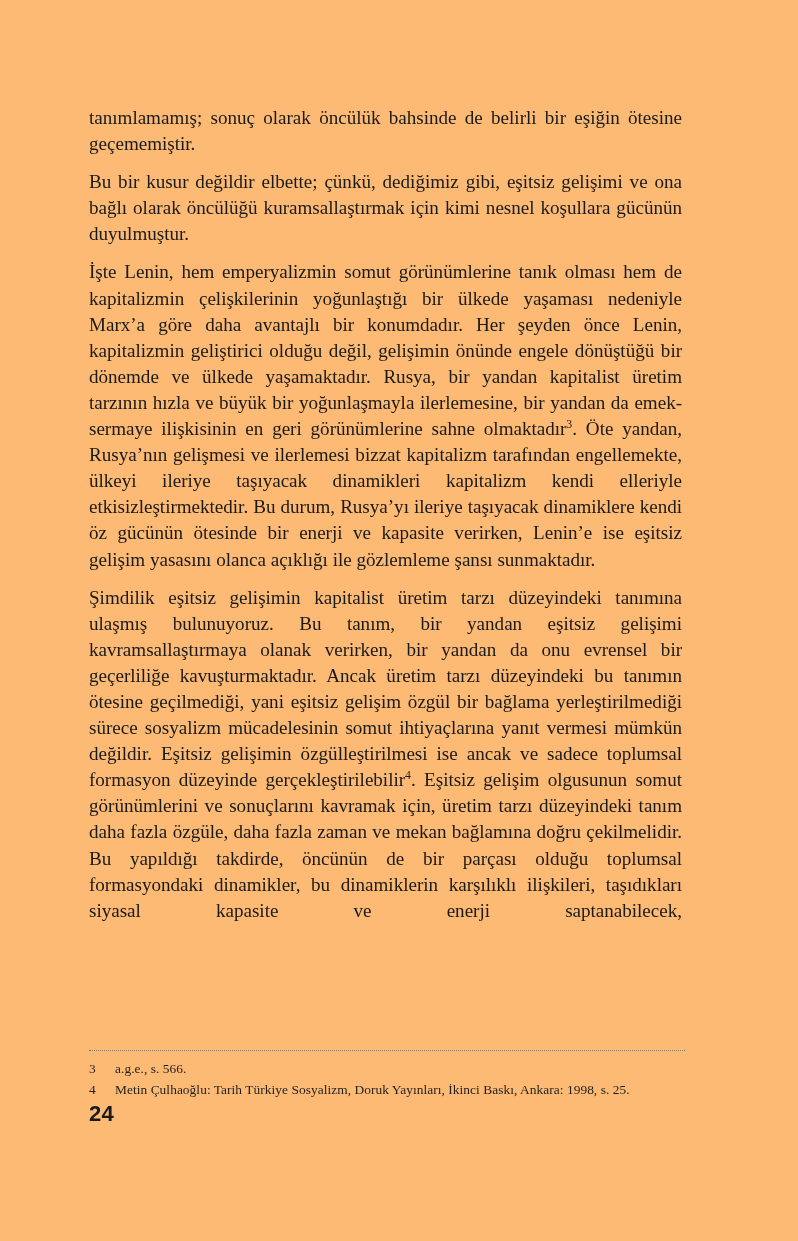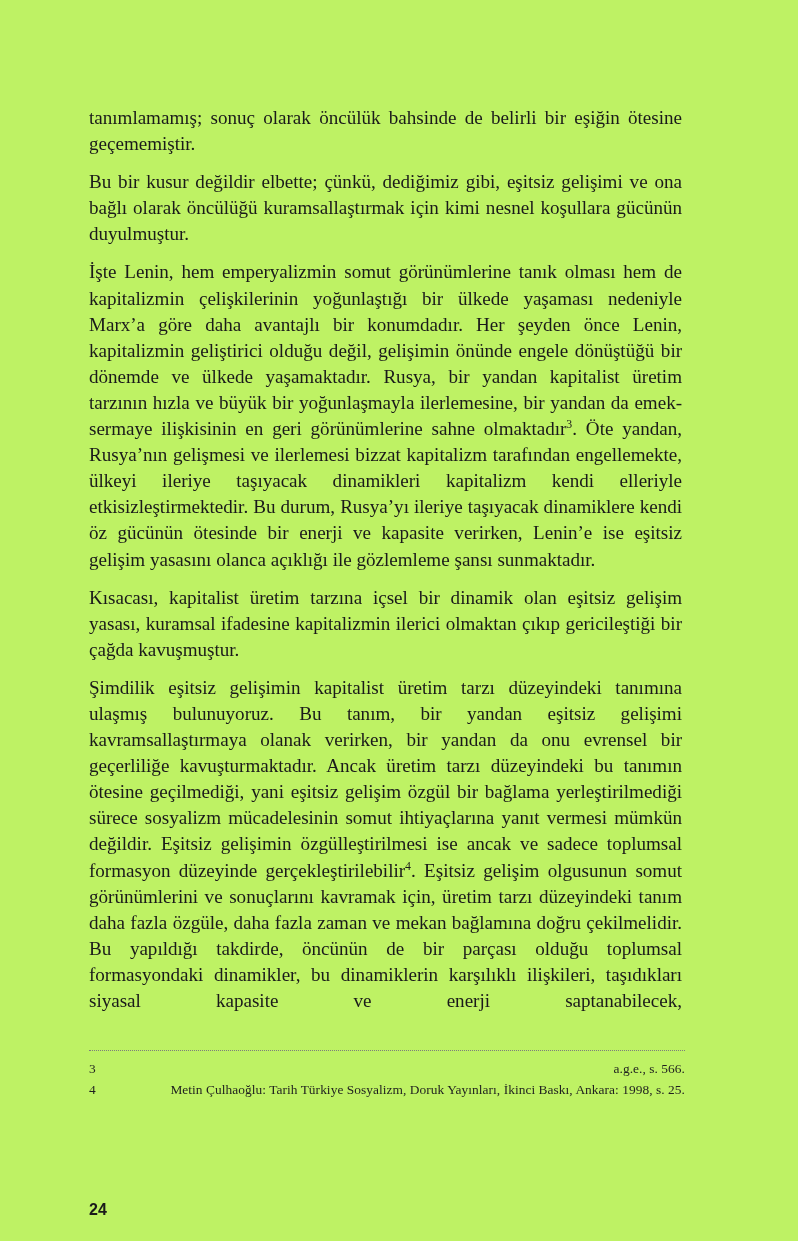--- a/index.html
+++ b/index.html
@@ -15,21 +15,21 @@
     color: #1a1a1a;
     overflow: hidden;
   }
 
   .page {
     position: absolute;
     left: 0;
     top: 0;
     width: 798px;
     height: 1241px;
-    background: #bef264;
+    background: #fdba74;
   }
 
   .content {
     position: absolute;
     left: 89px;
     top: 105px;
     width: 593px;
   }
 
   p.para {
@@ -80,49 +80,47 @@
     letter-spacing: 0.05px;
   }
 
   .fn-num {
     width: 26px;
     flex: 0 0 26px;
   }
 
   .fn-text {
     flex: 1 1 auto;
-    text-align: right;
   }
 
   .page-number {
     position: absolute;
     left: 89px;
-    top: 1200px;
+    top: 1104px;
     font-family: "Liberation Sans", "DejaVu Sans", sans-serif;
     font-weight: bold;
-    font-size: 16px;
+    font-size: 22px;
     line-height: 20px;
     color: #1a1a1a;
     letter-spacing: 0.2px;
   }
 </style>
 </head>
 <body>
 
 <div class="page">
 
   <div class="content">
 
     <p class="para">tanımlamamış; sonuç olarak öncülük bahsinde de belirli bir eşiğin ötesine geçememiştir.</p>
 
     <p class="para">Bu bir kusur değildir elbette; çünkü, dediğimiz gibi, eşitsiz gelişimi ve ona bağlı olarak öncülüğü kuramsallaştırmak için kimi nesnel koşullara gücünün duyulmuştur.</p>
 
     <p class="para"><span>İşte Lenin, hem emperyalizmin somut görünümlerine tanık olması hem de kapitalizmin çelişkilerinin yoğunlaştığı bir ülkede yaşaması nedeniyle Marx’a göre daha avantajlı bir konumdadır. Her şeyden önce Lenin, kapitalizmin geliştirici olduğu değil, gelişimin önünde engele dönüştüğü bir dönemde ve ülkede yaşamaktadır. Rusya, bir yandan kapitalist üretim tarzının hızla ve büyük bir yoğunlaşmayla ilerlemesine, bir yandan da emek-sermaye ilişkisinin en geri görünümlerine sahne olmaktadır</span><sup class="fn">3</sup><span>. Öte yandan, Rusya’nın gelişmesi ve ilerlemesi bizzat kapitalizm tarafından engellemekte, ülkeyi ileriye taşıyacak dinamikleri kapitalizm kendi elleriyle etkisizleştirmektedir. Bu durum, Rusya’yı ileriye taşıyacak dinamiklere kendi öz gücünün ötesinde bir enerji ve kapasite verirken, Lenin’e ise eşitsiz gelişim yasasını olanca açıklığı ile gözlemleme şansı sunmaktadır.</span></p>
 
-    <p class="para">Kısacası, kapitalist üretim tarzına içsel bir dinamik olan eşitsiz gelişim yasası, kuramsal ifadesine kapitalizmin ilerici olmaktan çıkıp gericileştiği bir çağda kavuşmuştur.</p>
 
     <p class="para flush-last"><span>Şimdilik eşitsiz gelişimin kapitalist üretim tarzı düzeyindeki tanımına ulaşmış bulunuyoruz. Bu tanım, bir yandan eşitsiz gelişimi kavramsallaştırmaya olanak verirken, bir yandan da onu evrensel bir geçerliliğe kavuşturmaktadır. Ancak üretim tarzı düzeyindeki bu tanımın ötesine geçilmediği, yani eşitsiz gelişim özgül bir bağlama yerleştirilmediği sürece sosyalizm mücadelesinin somut ihtiyaçlarına yanıt vermesi mümkün değildir. Eşitsiz gelişimin özgülleştirilmesi ise ancak ve sadece toplumsal formasyon düzeyinde gerçekleştirilebilir</span><sup class="fn">4</sup><span>. Eşitsiz gelişim olgusunun somut görünümlerini ve sonuçlarını kavramak için, üretim tarzı düzeyindeki tanım daha fazla özgüle, daha fazla zaman ve mekan bağlamına doğru çekilmelidir. Bu yapıldığı takdirde, öncünün de bir parçası olduğu toplumsal formasyondaki dinamikler, bu dinamiklerin karşılıklı ilişkileri, taşıdıkları siyasal kapasite ve enerji saptanabilecek,</span></p>
 
   </div>
 
   <div class="footnotes">
     <div class="fn-rule"></div>
 
     <div class="fn-row">
       <span class="fn-num">3</span>

